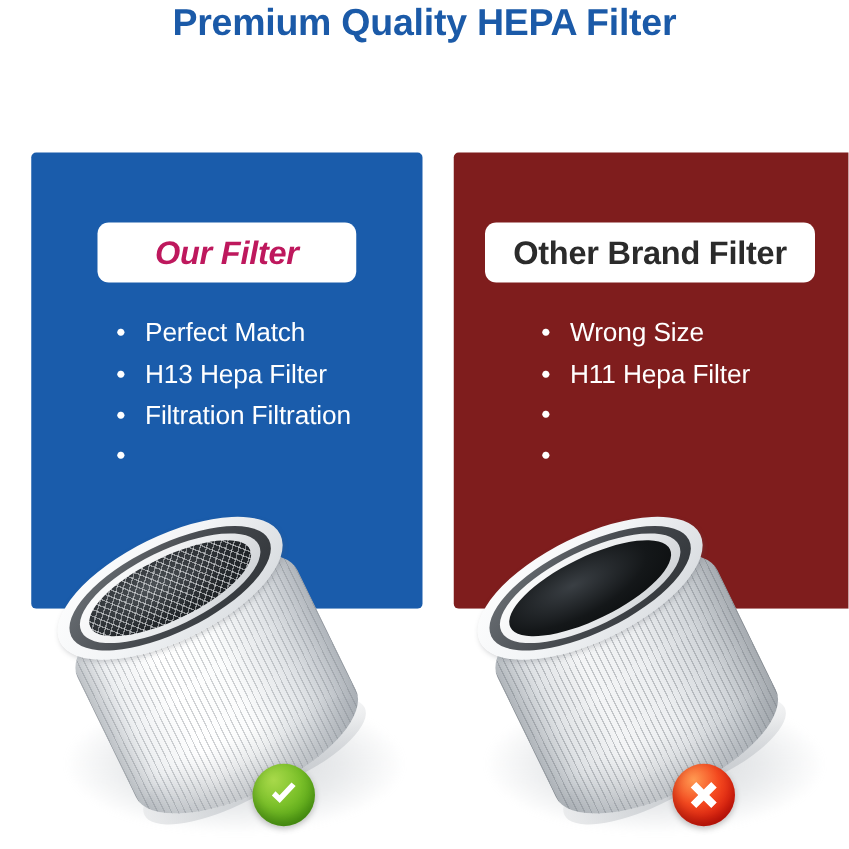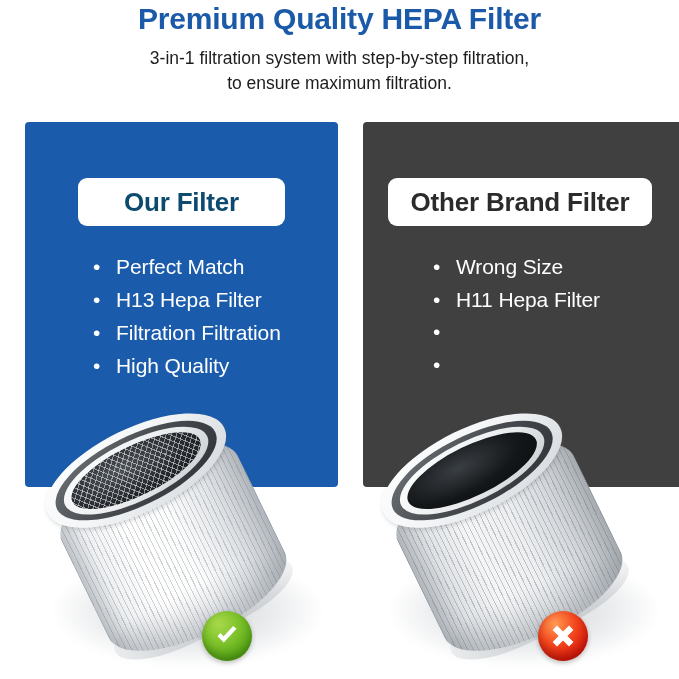--- a/index.html
+++ b/index.html
@@ -55,21 +55,21 @@
     border-radius: 4px;
   }
   .panel-ours {
     left: 25px;
     width: 313px;
     background: #1a5cab;
   }
   .panel-other {
     left: 363px;
     width: 316px;
-    background: #404040;
+    background: #7f1d1d;
     border-top-right-radius: 0;
     border-bottom-right-radius: 0;
   }
 
   
   .label-chip {
     position: absolute;
     top: 56px;
     height: 48px;
     background: #ffffff;
@@ -86,21 +86,21 @@
   .panel-other .label-chip {
     left: 25px;
     width: 264px;
   }
   .label-chip-text {
     font-size: 26px;
     font-weight: bold;
     letter-spacing: -0.2px;
     white-space: nowrap;
   }
-  .panel-ours .label-chip-text { color: #0c4a6e; }
+  .panel-ours .label-chip-text { color: #be185d; font-style: italic; }
   .panel-other .label-chip-text { color: #2b2b2b; }
 
   
   .bullet-list {
     position: absolute;
     top: 133px;
     margin: 0;
     padding: 0;
     list-style: none;
   }
@@ -281,45 +281,40 @@
     background: #ffffff;
   }
 </style>
 </head>
 <body>
 
 <div id="page">
 
   <div class="page-title">Premium Quality HEPA Filter</div>
 
-  <div class="page-subtitle">
-    <span class="line">3-in-1 filtration system with step-by-step filtration,</span>
-    <span class="line">to ensure maximum filtration.</span>
-  </div>
 
   <div class="panel panel-ours">
     <div class="label-chip">
       <span class="label-chip-text">Our Filter</span>
     </div>
     <ul class="bullet-list">
       <li class="bullet-item">
         <span class="bullet-dot">•</span>
         <span class="bullet-label">Perfect Match</span>
       </li>
       <li class="bullet-item">
         <span class="bullet-dot">•</span>
         <span class="bullet-label">H13 Hepa Filter</span>
       </li>
       <li class="bullet-item">
         <span class="bullet-dot">•</span>
         <span class="bullet-label">Filtration Filtration</span>
       </li>
       <li class="bullet-item">
         <span class="bullet-dot">•</span>
-        <span class="bullet-label">High Quality</span>
       </li>
     </ul>
   </div>
 
   <div class="panel panel-other">
     <div class="label-chip">
       <span class="label-chip-text">Other Brand Filter</span>
     </div>
     <ul class="bullet-list">
       <li class="bullet-item">

